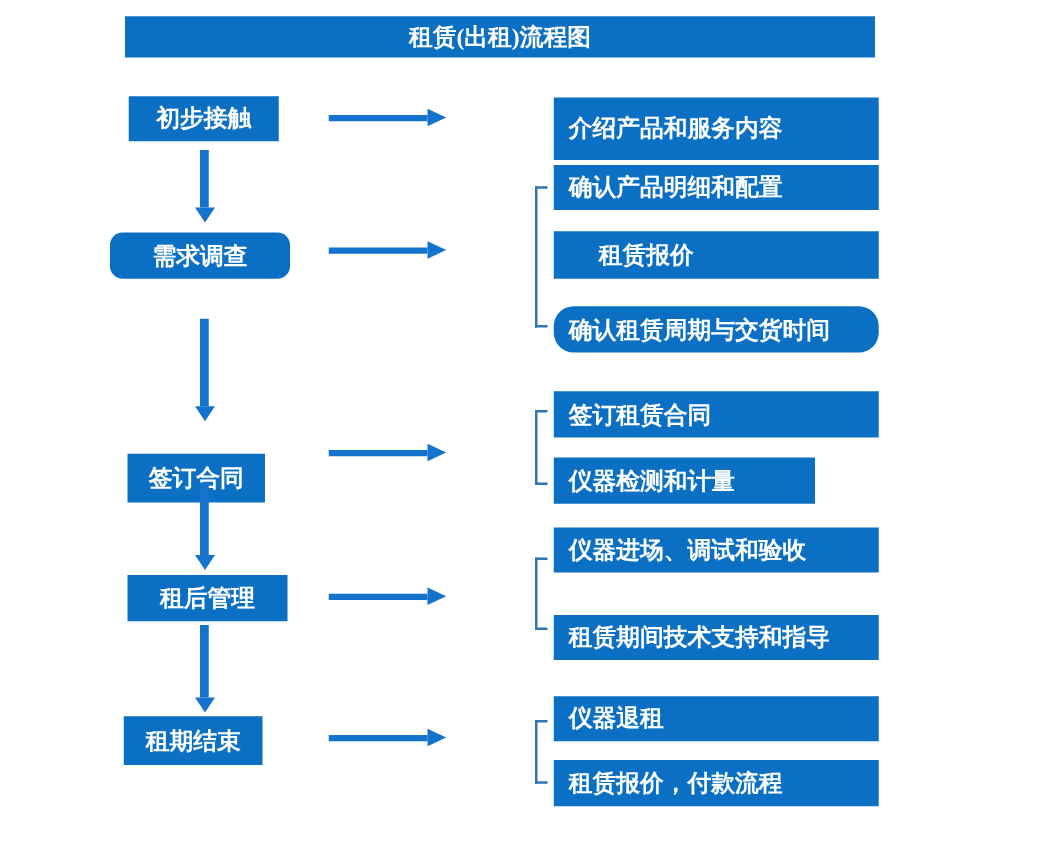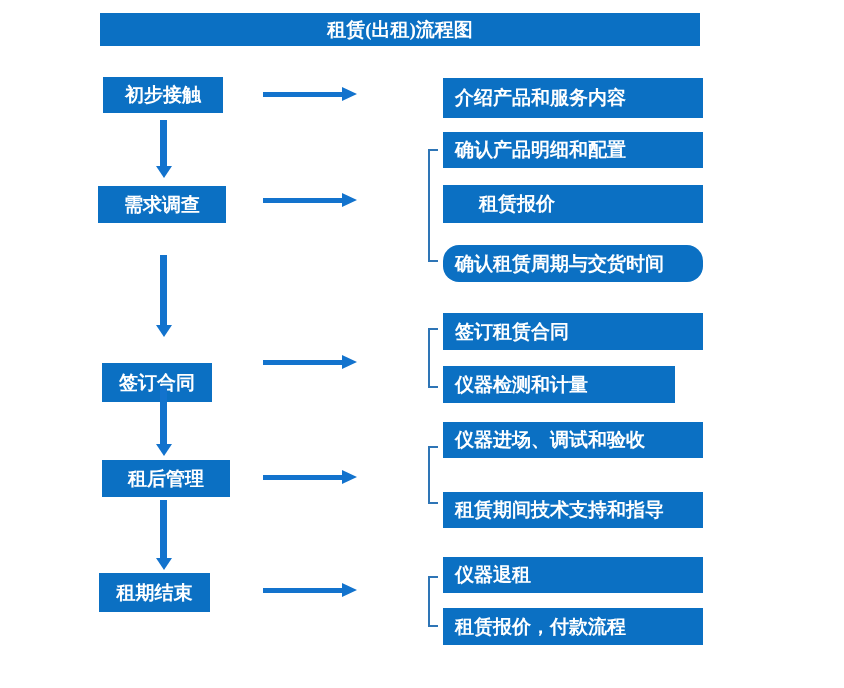--- a/index.html
+++ b/index.html
@@ -45,21 +45,21 @@
     border-top:2px solid var(--color-bracket,#2e75b6);
     border-bottom:2px solid var(--color-bracket,#2e75b6);
   }
 </style>
 </head>
 <body>
 
 <div class="abs title" style="left:100px;top:13px;width:600px;height:33px;">租赁(出租)流程图</div>
 
 <div class="abs lbox" style="left:103px;top:77px;width:120px;height:36px;">初步接触</div>
-<div class="abs lbox" style="left:98px;top:186px;width:128px;height:37px;">需求调查</div>
+<div class="abs lbox" style="left:88px;top:186px;width:144px;height:37px;border-radius:10px;">需求调查</div>
 <div class="abs lbox" style="left:102px;top:343px;width:110px;height:39px;margin-top:20px;">签订合同</div>
 <div class="abs lbox" style="left:102px;top:460px;width:128px;height:37px;">租后管理</div>
 <div class="abs lbox" style="left:99px;top:573px;width:111px;height:39px;">租期结束</div>
 
 <div class="abs varrow" style="left:156px;top:120px;height:58px;">
   <div class="vline"></div>
   <div class="vhead"></div>
 </div>
 <div class="abs varrow" style="left:156px;top:255px;height:82px;">
   <div class="vline"></div>
@@ -93,26 +93,26 @@
 <div class="abs harrow" style="left:263px;top:583px;">
   <div class="hline"></div>
   <div class="hhead"></div>
 </div>
 
 <div class="abs bracket" style="left:428px;top:149px;height:113px;"></div>
 <div class="abs bracket" style="left:428px;top:328px;height:60px;"></div>
 <div class="abs bracket" style="left:428px;top:446px;height:58px;"></div>
 <div class="abs bracket" style="left:428px;top:576px;height:51px;"></div>
 
-<div class="abs rbox" style="left:443px;top:78px;width:260px;height:40px;">介绍产品和服务内容</div>
+<div class="abs rbox" style="left:443px;top:78px;width:260px;height:50px;">介绍产品和服务内容</div>
 
 <div class="abs rbox" style="left:443px;top:132px;width:260px;height:36px;">确认产品明细和配置</div>
 <div class="abs rbox" style="left:443px;top:185px;width:260px;height:38px;padding-left:36px;">租赁报价</div>
 <div class="abs rbox" style="left:443px;top:245px;width:260px;height:37px;border-radius:16px;">确认租赁周期与交货时间</div>
 
 <div class="abs rbox" style="left:443px;top:313px;width:260px;height:37px;">签订租赁合同</div>
-<div class="abs rbox" style="left:443px;top:366px;width:232px;height:37px;">仪器检测和计量</div>
+<div class="abs rbox" style="left:443px;top:366px;width:209px;height:37px;">仪器检测和计量</div>
 
 <div class="abs rbox" style="left:443px;top:422px;width:260px;height:36px;">仪器进场、调试和验收</div>
 <div class="abs rbox" style="left:443px;top:492px;width:260px;height:36px;">租赁期间技术支持和指导</div>
 
 <div class="abs rbox" style="left:443px;top:557px;width:260px;height:36px;">仪器退租</div>
 <div class="abs rbox" style="left:443px;top:608px;width:260px;height:37px;">租赁报价，付款流程</div>
 
 </body></html>

